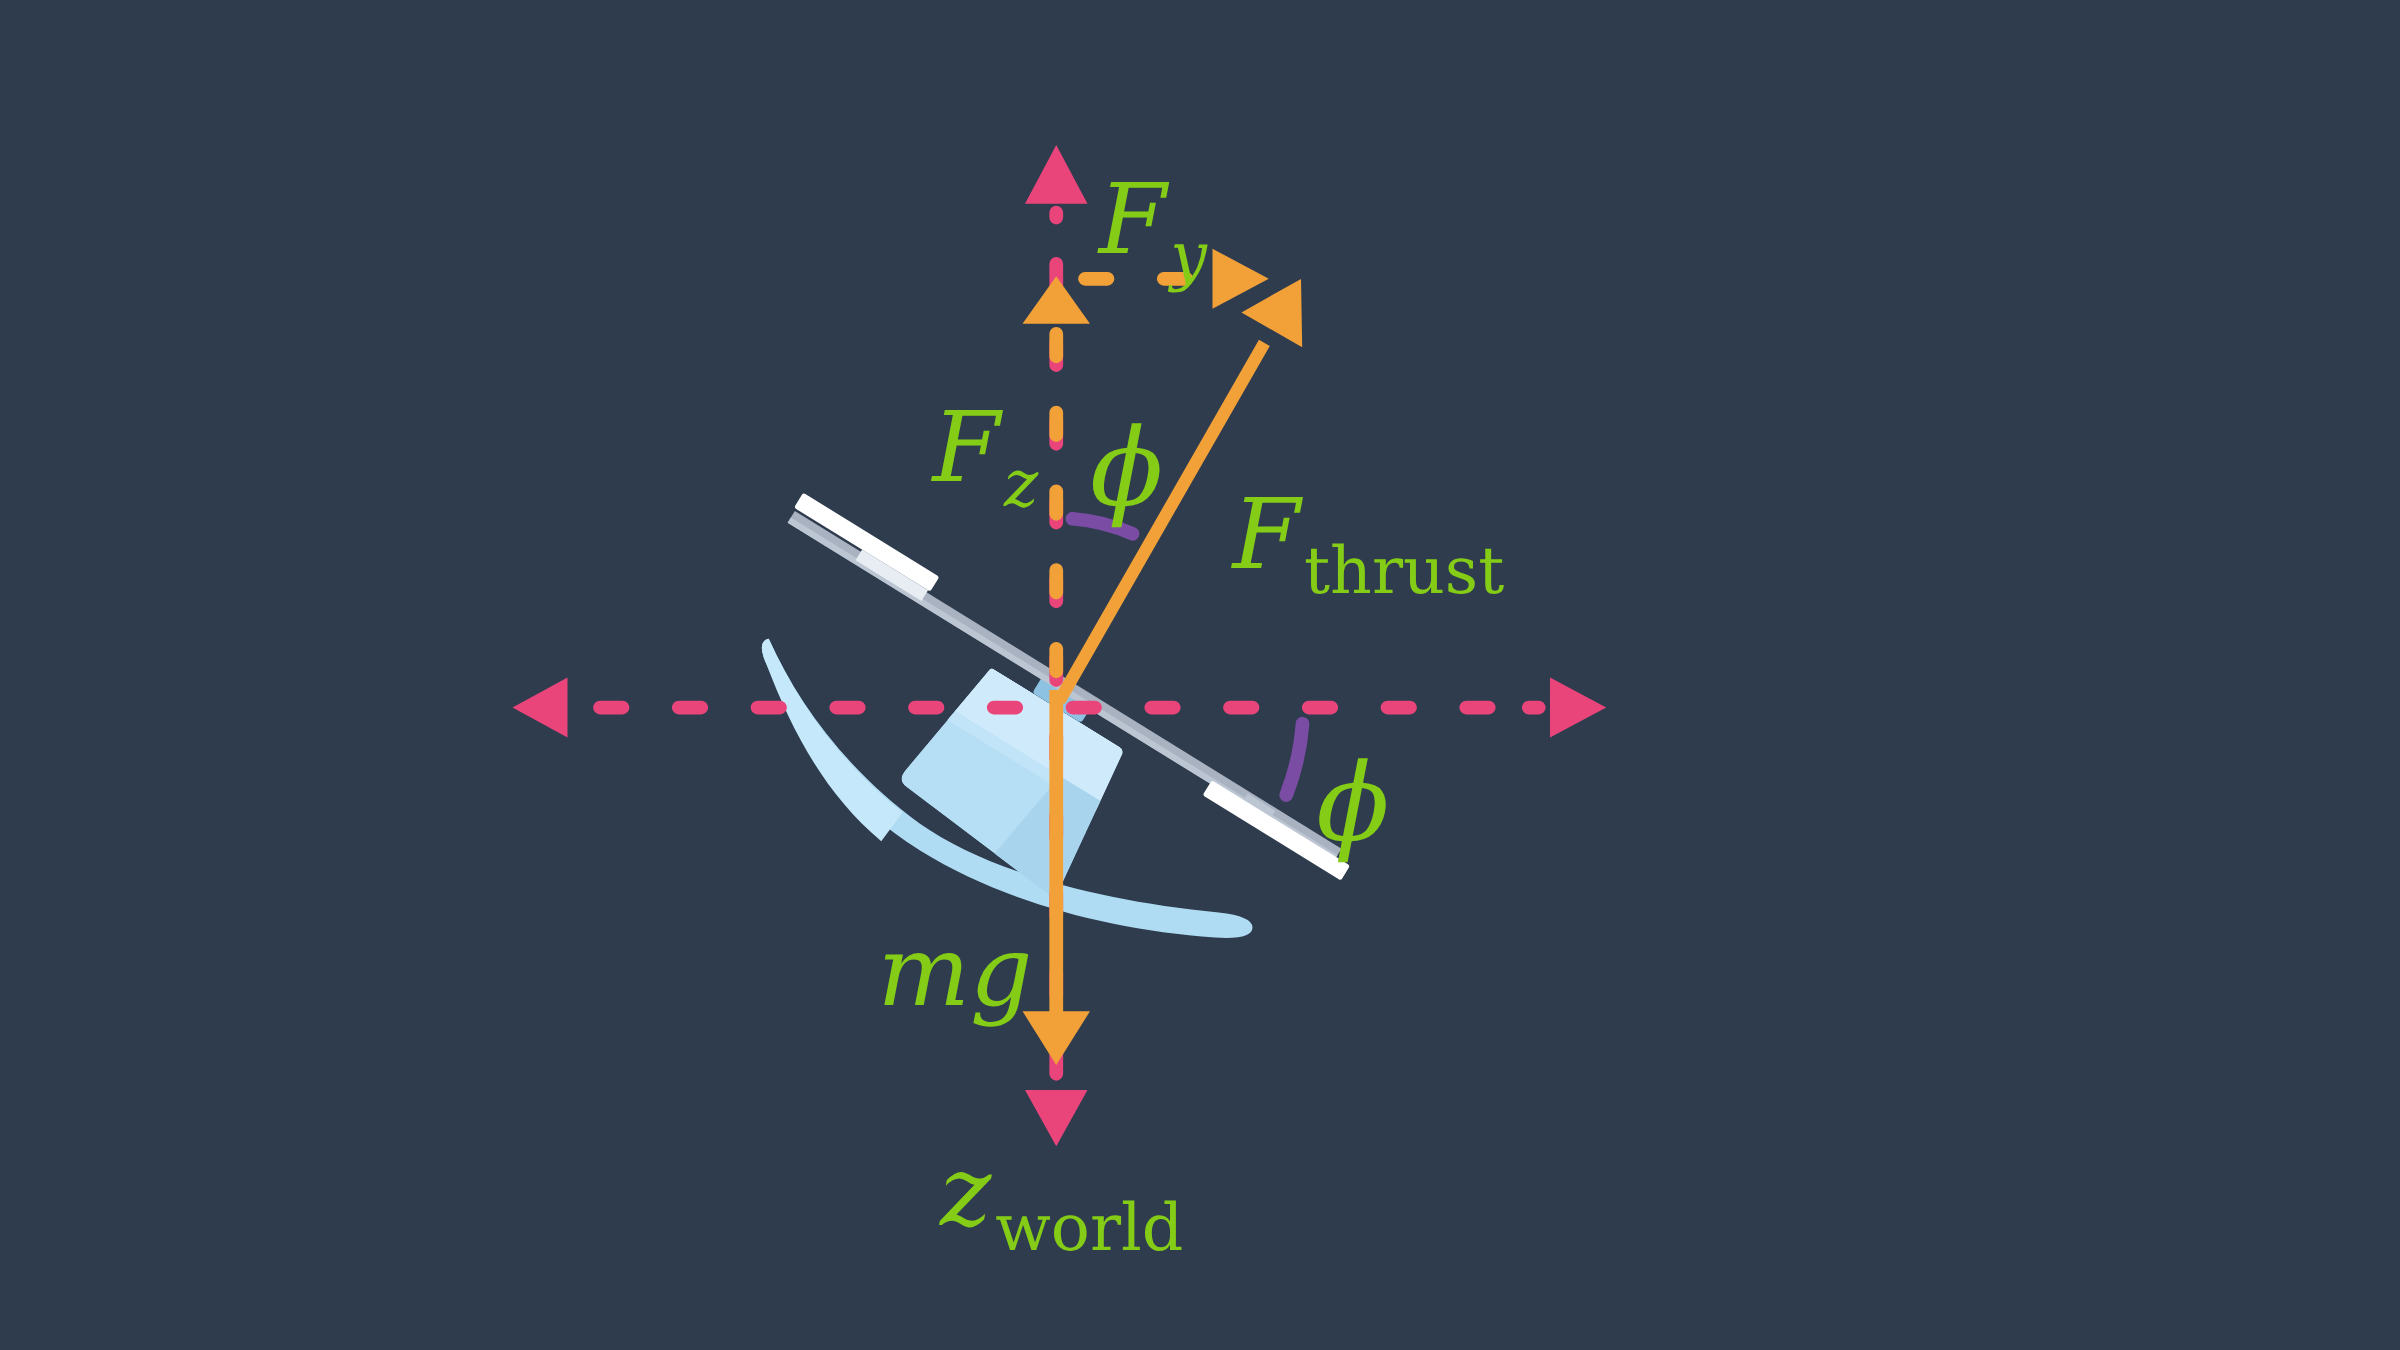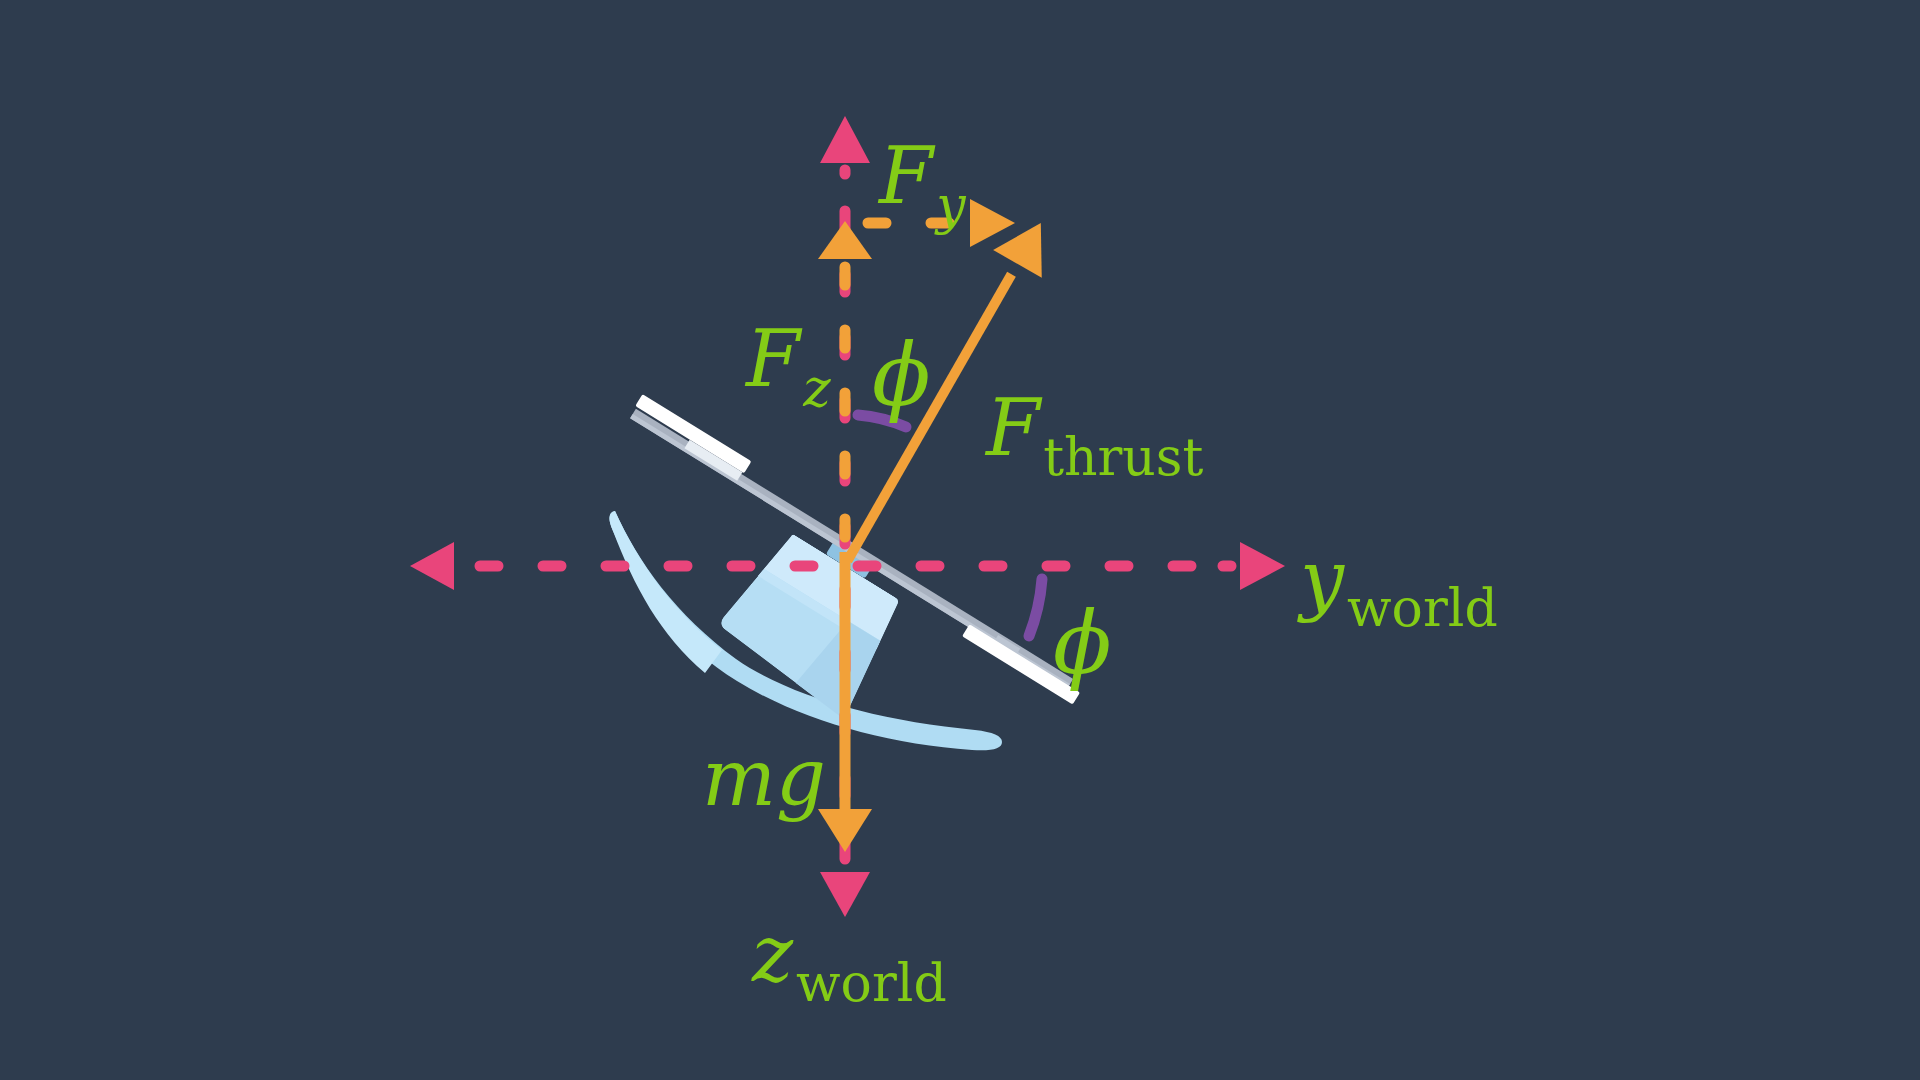--- a/index.html
+++ b/index.html
@@ -132,23 +132,20 @@
   </div>
 
   <div class="lbl phi" style="left:872px; top:296px">
     <span class="main">ϕ</span>
   </div>
 
   <div class="lbl" style="left:986px; top:353px">
     <span class="main">F</span><span class="sub rm">thrust</span>
   </div>
 
-  <div class="lbl" style="left:1300px; top:504px">
-    <span class="main">y</span><span class="sub rm">world</span>
-  </div>
 
   <div class="lbl phi" style="left:1053px; top:564px">
     <span class="main">ϕ</span>
   </div>
 
   <div class="lbl" style="left:752px; top:879px">
     <span class="main">z</span><span class="sub rm">world</span>
   </div>
 
   <div class="lbl" style="left:702px; top:703px">

